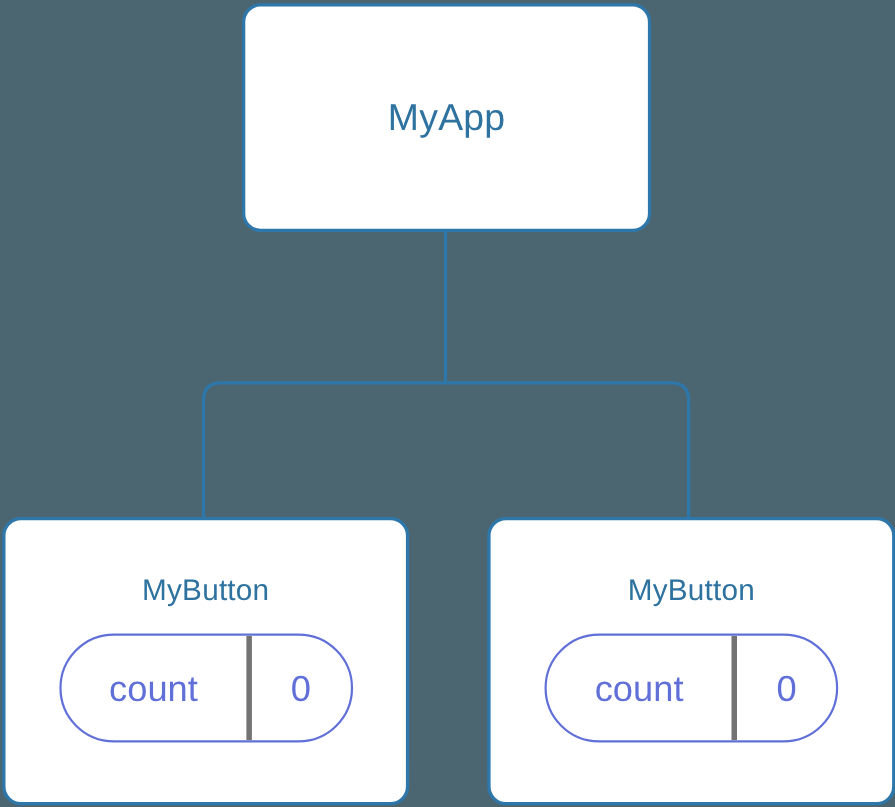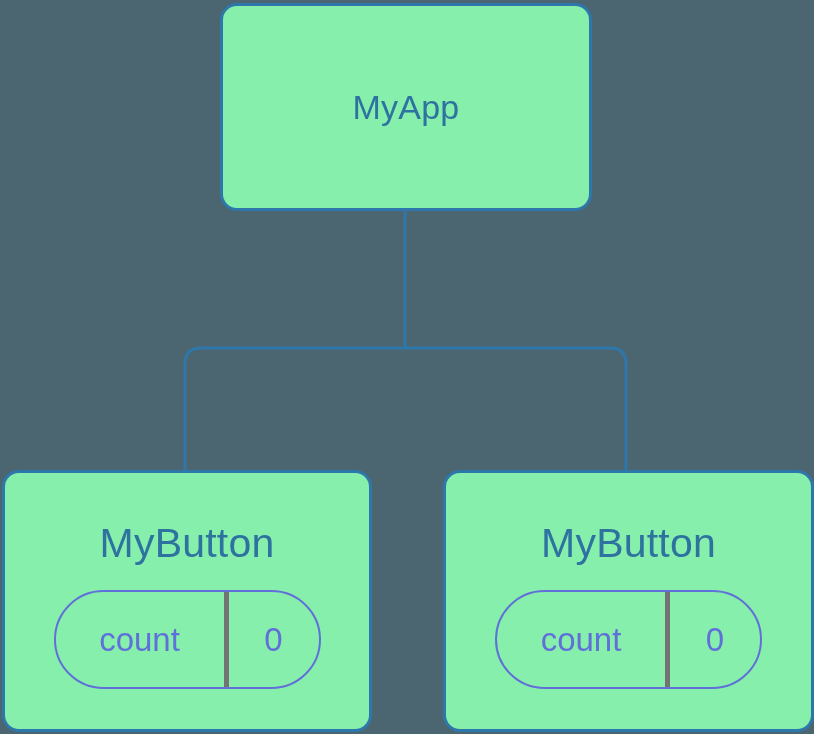--- a/index.html
+++ b/index.html
@@ -28,21 +28,21 @@
     left: 0;
     top: 0;
     width: 814px;
     height: 734px;
     z-index: 1;
   }
 
   
   .node {
     position: absolute;
-    background: #86efac;
+    background: #ffffff;
     border: 3px solid #2e77ab;
     border-radius: 17px;
     z-index: 2;
     display: flex;
     flex-direction: column;
     align-items: center;
   }
 
   .node-root {
     left: 220px;
@@ -64,21 +64,21 @@
   .node-title {
     color: #2e72a0;
     font-size: 34px;
     font-weight: 400;
     letter-spacing: 0.2px;
     line-height: 1;
     white-space: nowrap;
   }
 
   .node-child .node-title {
-    font-size: 41px;
+    font-size: 27px;
     margin-top: 50px;
   }
 
   
   .state-pill {
     margin-top: 26px;
     height: 99px;
     width: 267px;
     border: 2px solid #6170d8;
     border-radius: 60px;

